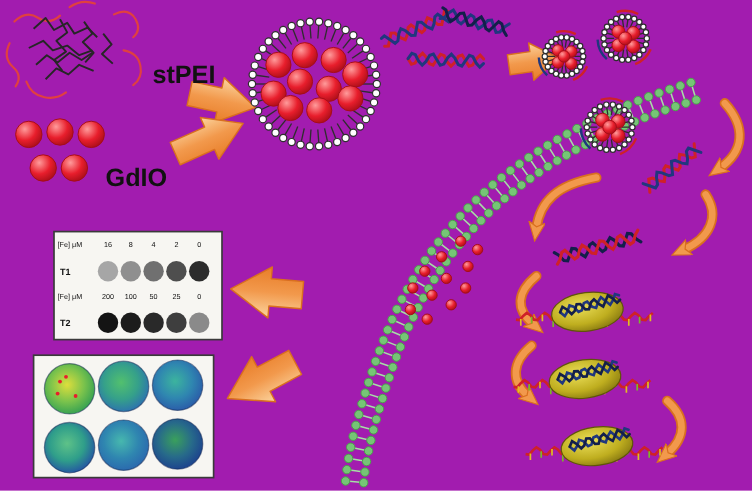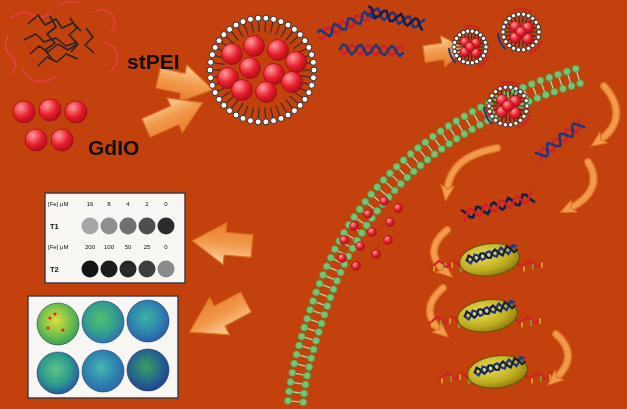--- a/index.html
+++ b/index.html
@@ -1,16 +1,16 @@
 <!DOCTYPE html>
 <html style="--text: #111111; --arrow-fill: #f2994c; --arrow-fill-light: #fbd49e; --arrow-fill-deep: #e87d28; --arrow-stroke: #d96f1f; --gdio: #e81e2c; --gdio-highlight: #ff9b9b; --gdio-deep: #a50d17; --membrane: #76c576; --membrane-light: #a8dca8; --membrane-stroke: #49a049; --shell: #2e2e2e; --sirna-red: #cf2128; --sirna-blue: #20377e; --sirna-navy: #131f4a; --risc: #bfae1f; --risc-light: #eade58; --risc-deep: #7c6e0e; --risc-stroke: #5f540a; --tick-yellow: #dfc11f; --tick-green: #7ab82a; --polymer-black: #262626; --polymer-red: #e04040; --panel-border: #3a3a3a; --panel-bg: #f7f6f2;"><head>
 <meta charset="utf-8">
 <style>
   html,body{margin:0;padding:0;background:#ffffff;}
-  .stage{position:relative;width:627px;height:409px;background:#c2410c;font-family:"Liberation Sans",sans-serif;overflow:hidden;}
+  .stage{position:relative;width:627px;height:409px;background:#a21caf;font-family:"Liberation Sans",sans-serif;overflow:hidden;}
   svg{display:block;}
   text{fill:var(--text,#111);font-family:"Liberation Sans",sans-serif;}
   .lbl{font-size:21px;font-weight:bold;}
   .t6{font-size:6px;}
   .t7{font-size:7.5px;font-weight:bold;}
   .mid{text-anchor:middle;}
   .panel{fill:var(--panel-bg,#f7f6f2);stroke:var(--panel-border,#3a3a3a);stroke-width:1.4;}
   .scrB{stroke:var(--polymer-black,#262626);stroke-width:1.6;fill:none;stroke-linejoin:round;}
   .scrR{stroke:var(--polymer-red,#e04040);stroke-width:1.8;fill:none;stroke-linecap:round;}
   .bead{fill:#ffffff;stroke:var(--shell,#2e2e2e);stroke-width:1;}

